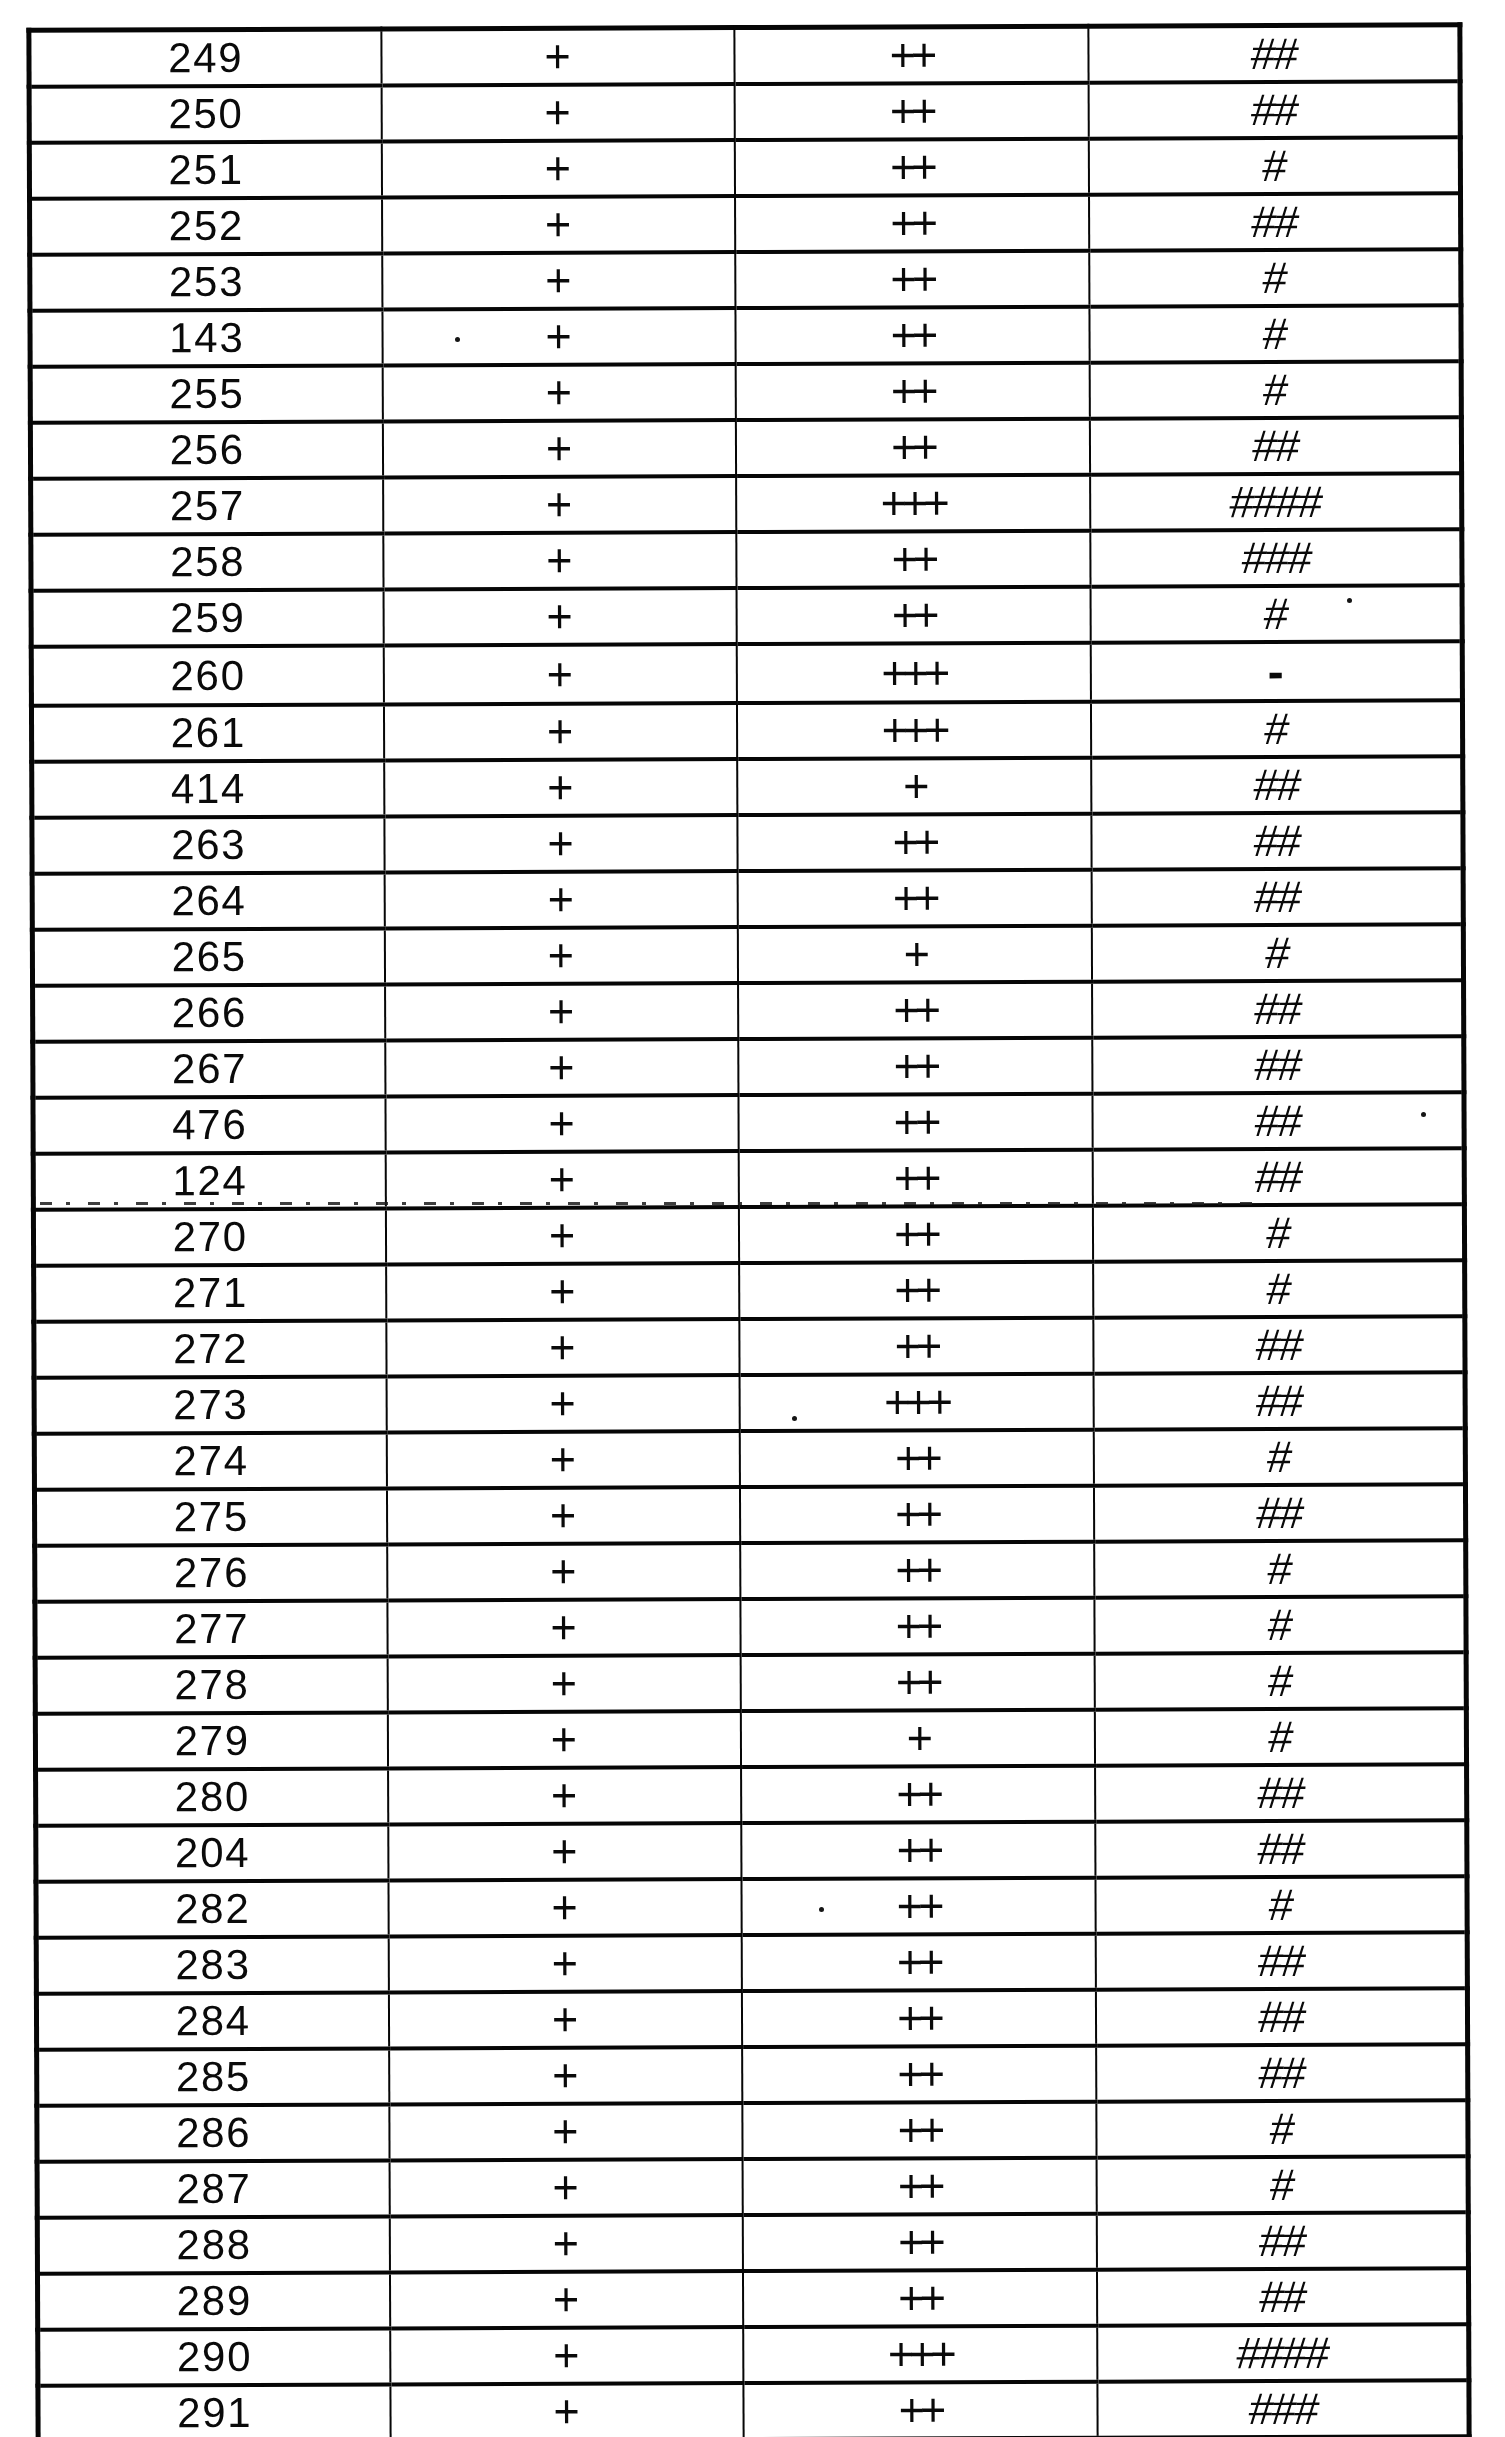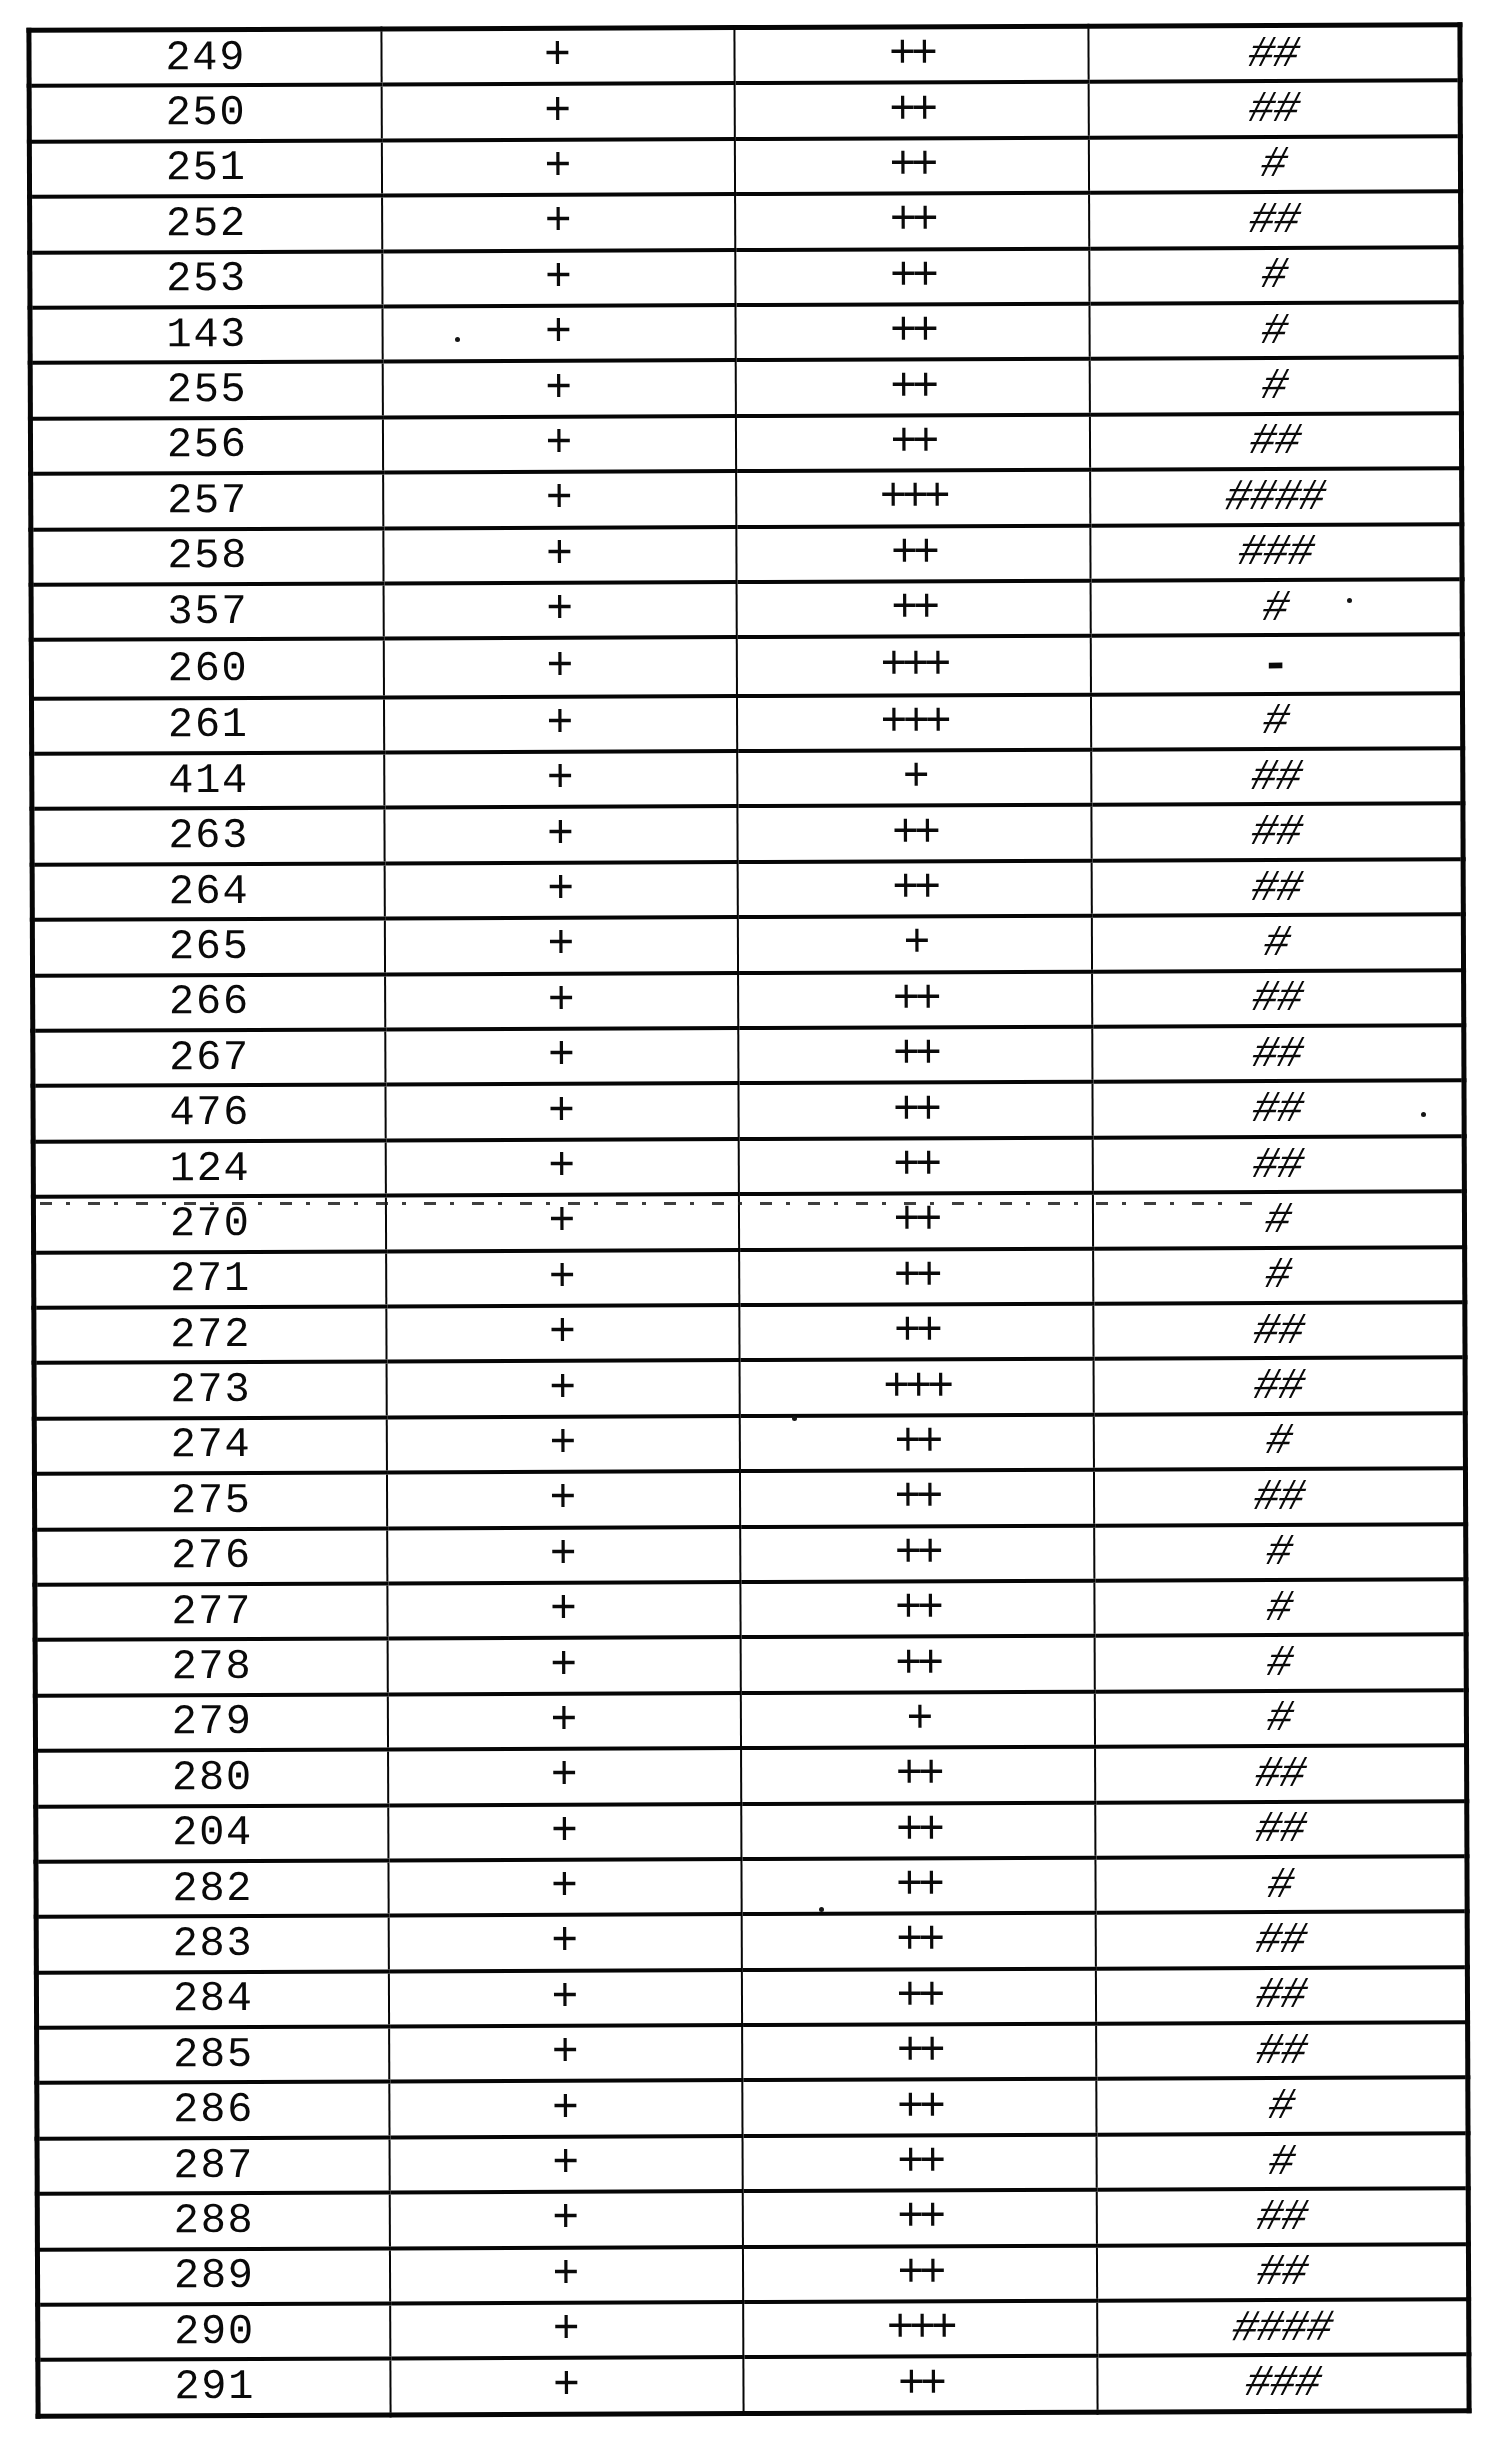--- a/index.html
+++ b/index.html
@@ -3,21 +3,21 @@
 <meta charset="utf-8">
 <style>
   html, body { margin: 0; padding: 0; background: #ffffff; }
 
   .page {
     position: relative;
     width: 1506px;
     height: 2438px;
     background: #ffffff;
     overflow: hidden;
-    font-family: Liberation Mono, monospace;
+    font-family: Liberation Sans, sans-serif;
     color: #0a0a0a;
   }
 
   table.grid {
     position: absolute;
     left: 31px;
     top: 25px;
     width: 1436px;
     height: 2391px;
     border-collapse: collapse;
@@ -156,21 +156,21 @@
           <td class="cell-plus2"><span class="sym">+++</span></td>
           <td class="cell-hash"><span class="sym">####</span></td>
         </tr>
         <tr>
           <td class="cell-num"><span class="sym">258</span></td>
           <td class="cell-plus"><span class="sym">+</span></td>
           <td class="cell-plus2"><span class="sym">++</span></td>
           <td class="cell-hash"><span class="sym">###</span></td>
         </tr>
         <tr>
-          <td class="cell-num"><span class="sym">357</span></td>
+          <td class="cell-num"><span class="sym">259</span></td>
           <td class="cell-plus"><span class="sym">+</span></td>
           <td class="cell-plus2"><span class="sym">++</span></td>
           <td class="cell-hash"><span class="sym">#</span></td>
         </tr>
         <tr>
           <td class="cell-num"><span class="sym">260</span></td>
           <td class="cell-plus"><span class="sym">+</span></td>
           <td class="cell-plus2"><span class="sym">+++</span></td>
           <td class="cell-hash"><span class="sym dash">-</span></td>
         </tr>

